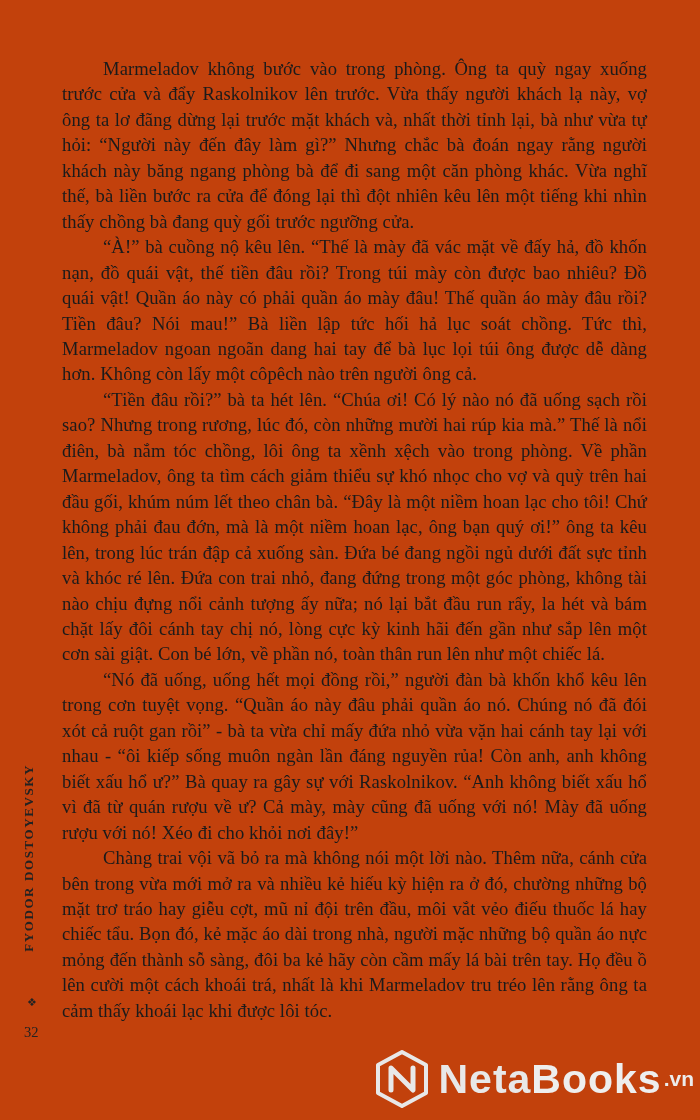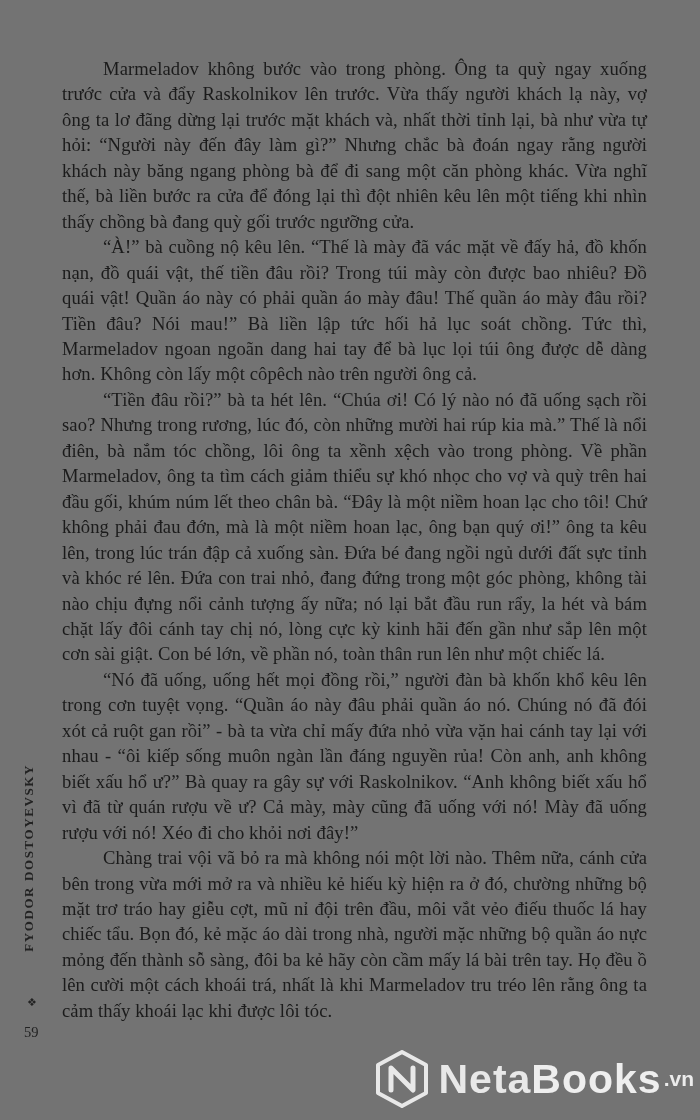--- a/index.html
+++ b/index.html
@@ -4,21 +4,21 @@
 <style>
   html, body {
     margin: 0;
     padding: 0;
     background: #ffffff;
   }
   .page {
     position: relative;
     width: 700px;
     height: 1120px;
-    background: #737373;
+    background: #c2410c;
     overflow: hidden;
     font-family: "Liberation Serif", "DejaVu Serif", serif;
     color: #1b1b1b;
   }
 
   
   .text-column {
     position: absolute;
     left: 62px;
     top: 56px;
@@ -97,21 +97,21 @@
       <p>“À!” bà cuồng nộ kêu lên. “Thế là mày đã vác mặt về đấy hả, đồ khốn nạn, đồ quái vật, thế tiền đâu rồi? Trong túi mày còn được bao nhiêu? Đồ quái vật! Quần áo này có phải quần áo mày đâu! Thế quần áo mày đâu rồi? Tiền đâu? Nói mau!” Bà liền lập tức hối hả lục soát chồng. Tức thì, Marmeladov ngoan ngoãn dang hai tay để bà lục lọi túi ông được dễ dàng hơn. Không còn lấy một côpêch nào trên người ông cả.</p>
       <p>“Tiền đâu rồi?” bà ta hét lên. “Chúa ơi! Có lý nào nó đã uống sạch rồi sao? Nhưng trong rương, lúc đó, còn những mười hai rúp kia mà.” Thế là nổi điên, bà nắm tóc chồng, lôi ông ta xềnh xệch vào trong phòng. Về phần Marmeladov, ông ta tìm cách giảm thiểu sự khó nhọc cho vợ và quỳ trên hai đầu gối, khúm núm lết theo chân bà. “Đây là một niềm hoan lạc cho tôi! Chứ không phải đau đớn, mà là một niềm hoan lạc, ông bạn quý ơi!” ông ta kêu lên, trong lúc trán đập cả xuống sàn. Đứa bé đang ngồi ngủ dưới đất sực tỉnh và khóc ré lên. Đứa con trai nhỏ, đang đứng trong một góc phòng, không tài nào chịu đựng nổi cảnh tượng ấy nữa; nó lại bắt đầu run rẩy, la hét và bám chặt lấy đôi cánh tay chị nó, lòng cực kỳ kinh hãi đến gần như sắp lên một cơn sài giật. Con bé lớn, về phần nó, toàn thân run lên như một chiếc lá.</p>
       <p>“Nó đã uống, uống hết mọi đồng rồi,” người đàn bà khốn khổ kêu lên trong cơn tuyệt vọng. “Quần áo này đâu phải quần áo nó. Chúng nó đã đói xót cả ruột gan rồi” - bà ta vừa chỉ mấy đứa nhỏ vừa vặn hai cánh tay lại với nhau - “ôi kiếp sống muôn ngàn lần đáng nguyền rủa! Còn anh, anh không biết xấu hổ ư?” Bà quay ra gây sự với Raskolnikov. “Anh không biết xấu hổ vì đã từ quán rượu về ư? Cả mày, mày cũng đã uống với nó! Mày đã uống rượu với nó! Xéo đi cho khỏi nơi đây!”</p>
       <p>Chàng trai vội vã bỏ ra mà không nói một lời nào. Thêm nữa, cánh cửa bên trong vừa mới mở ra và nhiều kẻ hiếu kỳ hiện ra ở đó, chường những bộ mặt trơ tráo hay giễu cợt, mũ nỉ đội trên đầu, môi vắt vẻo điếu thuốc lá hay chiếc tẩu. Bọn đó, kẻ mặc áo dài trong nhà, người mặc những bộ quần áo nực mỏng đến thành sỗ sàng, đôi ba kẻ hãy còn cầm mấy lá bài trên tay. Họ đều ồ lên cười một cách khoái trá, nhất là khi Marmeladov tru tréo lên rằng ông ta cảm thấy khoái lạc khi được lôi tóc.</p>
     </div>
 
   <div class="author-vertical">FYODOR DOSTOYEVSKY</div>
 
   <div class="sidebar-diamond">❖</div>
 
-  <div class="page-number">59</div>
+  <div class="page-number">32</div>
 
   <div class="watermark">
     <svg width="56" height="58" viewBox="0 0 56 58" aria-hidden="true">
       <path d="M28 2 L52 15 L52 43 L28 56 L4 43 L4 15 Z" fill="none" stroke="#e8e8e8" stroke-width="4" stroke-linejoin="round"></path>
       <path d="M17 40 L17 18 L39 40 L39 18" fill="none" stroke="#e8e8e8" stroke-width="5" stroke-linecap="round" stroke-linejoin="round"></path>
     </svg>
     <span class="wm-text"><span class="wm-part1">Neta</span><span class="wm-part2">Books</span></span>
     <span class="wm-domain">.vn</span>
   </div>
 

